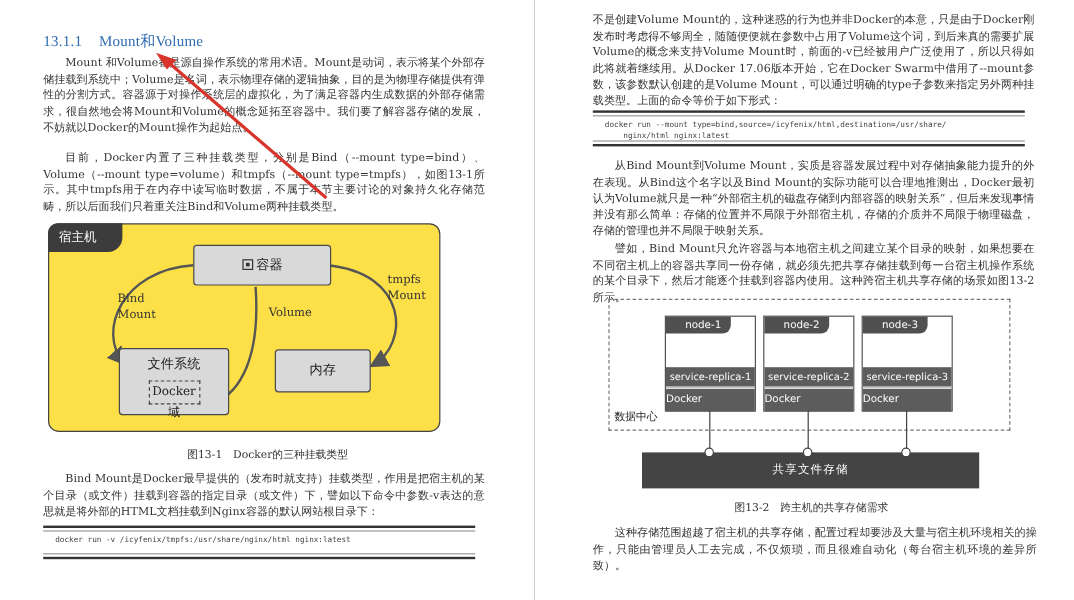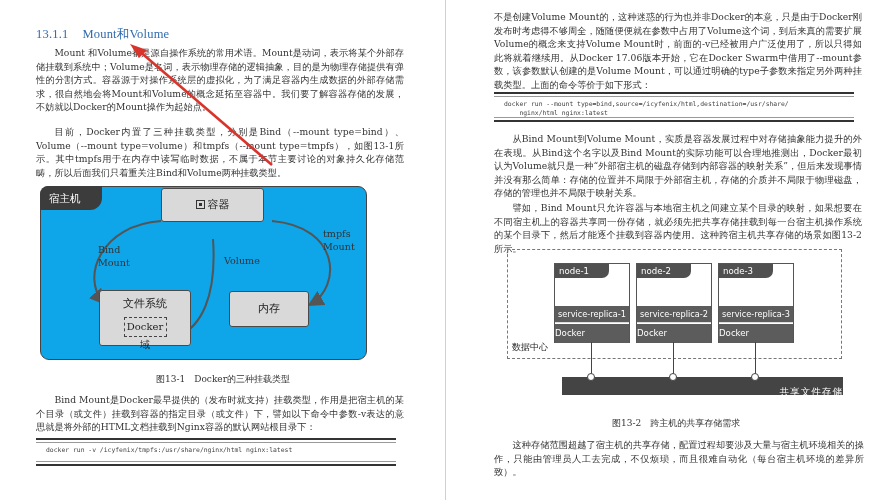--- a/index.html
+++ b/index.html
@@ -13,47 +13,47 @@
     .heading { position: absolute; left: 36px; top: 26px; font-size: 12.5px; color: #2f6bb0; font-family: "Liberation Serif", serif; letter-spacing: 0.2px; }
     .heading .num { margin-right: 14px; }
 
     .para { position: absolute; font-size: 9.2px; line-height: 13.6px; text-align: justify; color: #333; font-family: "DejaVu Serif", serif; letter-spacing: 0.05px; }
     .indent { text-indent: 2em; }
 
     
     .arrow { position: absolute; left: 0; top: 0; width: 445px; height: 500px; pointer-events: none; }
 
     
-    .fig1 { position: absolute; left: 40px; top: 186px; width: 327px; height: 174px; border: 1.6px solid #444; border-radius: 9px; background: #0ea5e9; }
+    .fig1 { position: absolute; left: 40px; top: 186px; width: 327px; height: 174px; border: 1.6px solid #444; border-radius: 9px; background: #fde047; }
     .fig1 .host-tag { position: absolute; left: -1px; top: -1px; width: 62px; height: 24px; background: #3c3c3c; color: #fff; font-size: 10.5px; line-height: 24px; padding-left: 9px; border-radius: 8px 0 12px 0; font-family: "DejaVu Sans", sans-serif; }
     .box { position: absolute; background: #d9d9d9; border: 1.4px solid #4a4a4a; border-radius: 3px; font-family: "DejaVu Sans", sans-serif; color: #222; text-align: center; }
-    .box-container { left: 120px; top: 1px; width: 103px; height: 34px; font-size: 11px; line-height: 32px; }
+    .box-container { left: 120px; top: 17px; width: 115px; height: 34px; font-size: 11px; line-height: 32px; }
     .box-container .ico { display: inline-block; width: 9px; height: 9px; border: 1px solid #333; position: relative; top: 1px; margin-right: 3px; }
     .box-container .ico::after { content: ""; position: absolute; left: 2px; top: 2px; width: 3px; height: 3px; background: #333; }
     .box-fs { left: 58px; top: 103px; width: 92px; height: 56px; font-size: 11px; padding-top: 5px; }
     .box-fs .domain { margin: 6px auto 0; width: 43px; height: 20px; border: 1.4px dashed #444; font-size: 10px; line-height: 18px; font-family: "DejaVu Serif", serif; }
     .box-mem { left: 188px; top: 104px; width: 80px; height: 36px; font-size: 11px; line-height: 34px; }
     .lbl { position: absolute; font-size: 9.6px; line-height: 13px; color: #333; font-family: "DejaVu Serif", serif; }
     .fig1 svg { position: absolute; left: 0; top: 0; }
 
     .caption { position: absolute; font-size: 9px; color: #333; font-family: "DejaVu Serif", serif; }
 
     .code { position: absolute; border-top: 2px solid #333; border-bottom: 2px solid #333; font-family: "DejaVu Sans Mono", "Liberation Mono", monospace; font-size: 6.4px; color: #444; padding: 6px 10px; line-height: 9px; white-space: pre; }
     .code::before, .code::after { content: ""; position: absolute; left: 0; right: 0; height: 1px; background: #999; }
     .code::before { top: 2px; }
     .code::after { bottom: 2px; }
 
     
     .fig2 { position: absolute; left: 507px; top: 249px; width: 335px; height: 110px; border: 1.6px dashed #777; }
     .fig2 .dc-label { position: absolute; left: 4px; top: 91px; font-size: 9px; font-family: "DejaVu Sans", sans-serif; color: #222; }
     .node { position: absolute; top: 13px; width: 76px; height: 80px; border: 1.4px solid #555; background: #fff; font-family: "DejaVu Sans", sans-serif; }
-    .node .tag { position: absolute; left: 0; top: 0; width: 54px; height: 14px; background: #505050; color: #fff; font-size: 8.6px; line-height: 14px; padding-left: 4px; border-radius: 0 0 7px 0; }
+    .node .tag { position: absolute; left: 0; top: 0; width: 54px; height: 14px; background: #505050; color: #fff; font-size: 8.6px; line-height: 14px; padding-left: 16px; border-radius: 0 0 7px 0; }
     .node .replica { position: absolute; left: 0; right: 0; top: 42px; height: 17px; background: #5c5c5c; color: #fff; font-size: 8.2px; line-height: 17px; text-align: center; border-bottom: 1px solid #ddd; white-space: nowrap; }
     .node .docker { position: absolute; left: 0; right: 0; top: 60px; height: 19px; background: #5c5c5c; color: #fff; font-size: 8.6px; line-height: 19px; text-align: left; }
-    .shared { position: absolute; left: 562px; top: 377px; width: 281px; height: 18px; background: #444; color: #fff; font-family: "DejaVu Sans", sans-serif; font-size: 9.6px; line-height: 30px; text-align: right; letter-spacing: 1px; }
+    .shared { position: absolute; left: 535px; top: 377px; width: 281px; height: 30px; background: #444; color: #fff; font-family: "DejaVu Sans", sans-serif; font-size: 9.6px; line-height: 30px; text-align: center; letter-spacing: 1px; }
     .conn { position: absolute; width: 1.4px; background: #444; }
     .dot { position: absolute; width: 8px; height: 8px; border: 1.6px solid #444; border-radius: 50%; background: #fff; }
   </style>
 </head>
 <body>
 
 <div class="page page-left">
   <div class="heading">
     <span class="num">13.1.1</span><span>Mount和Volume</span>
   </div>

